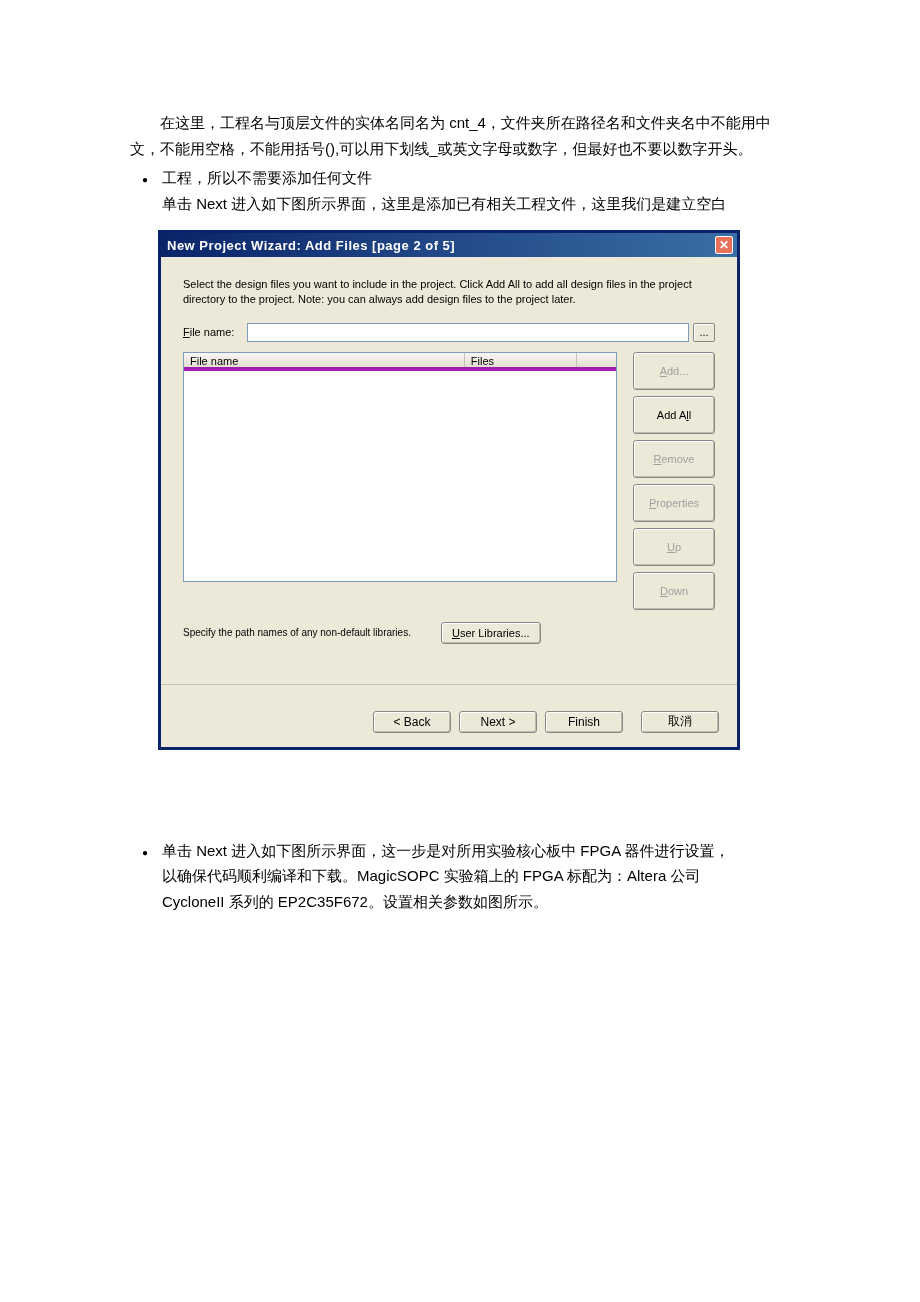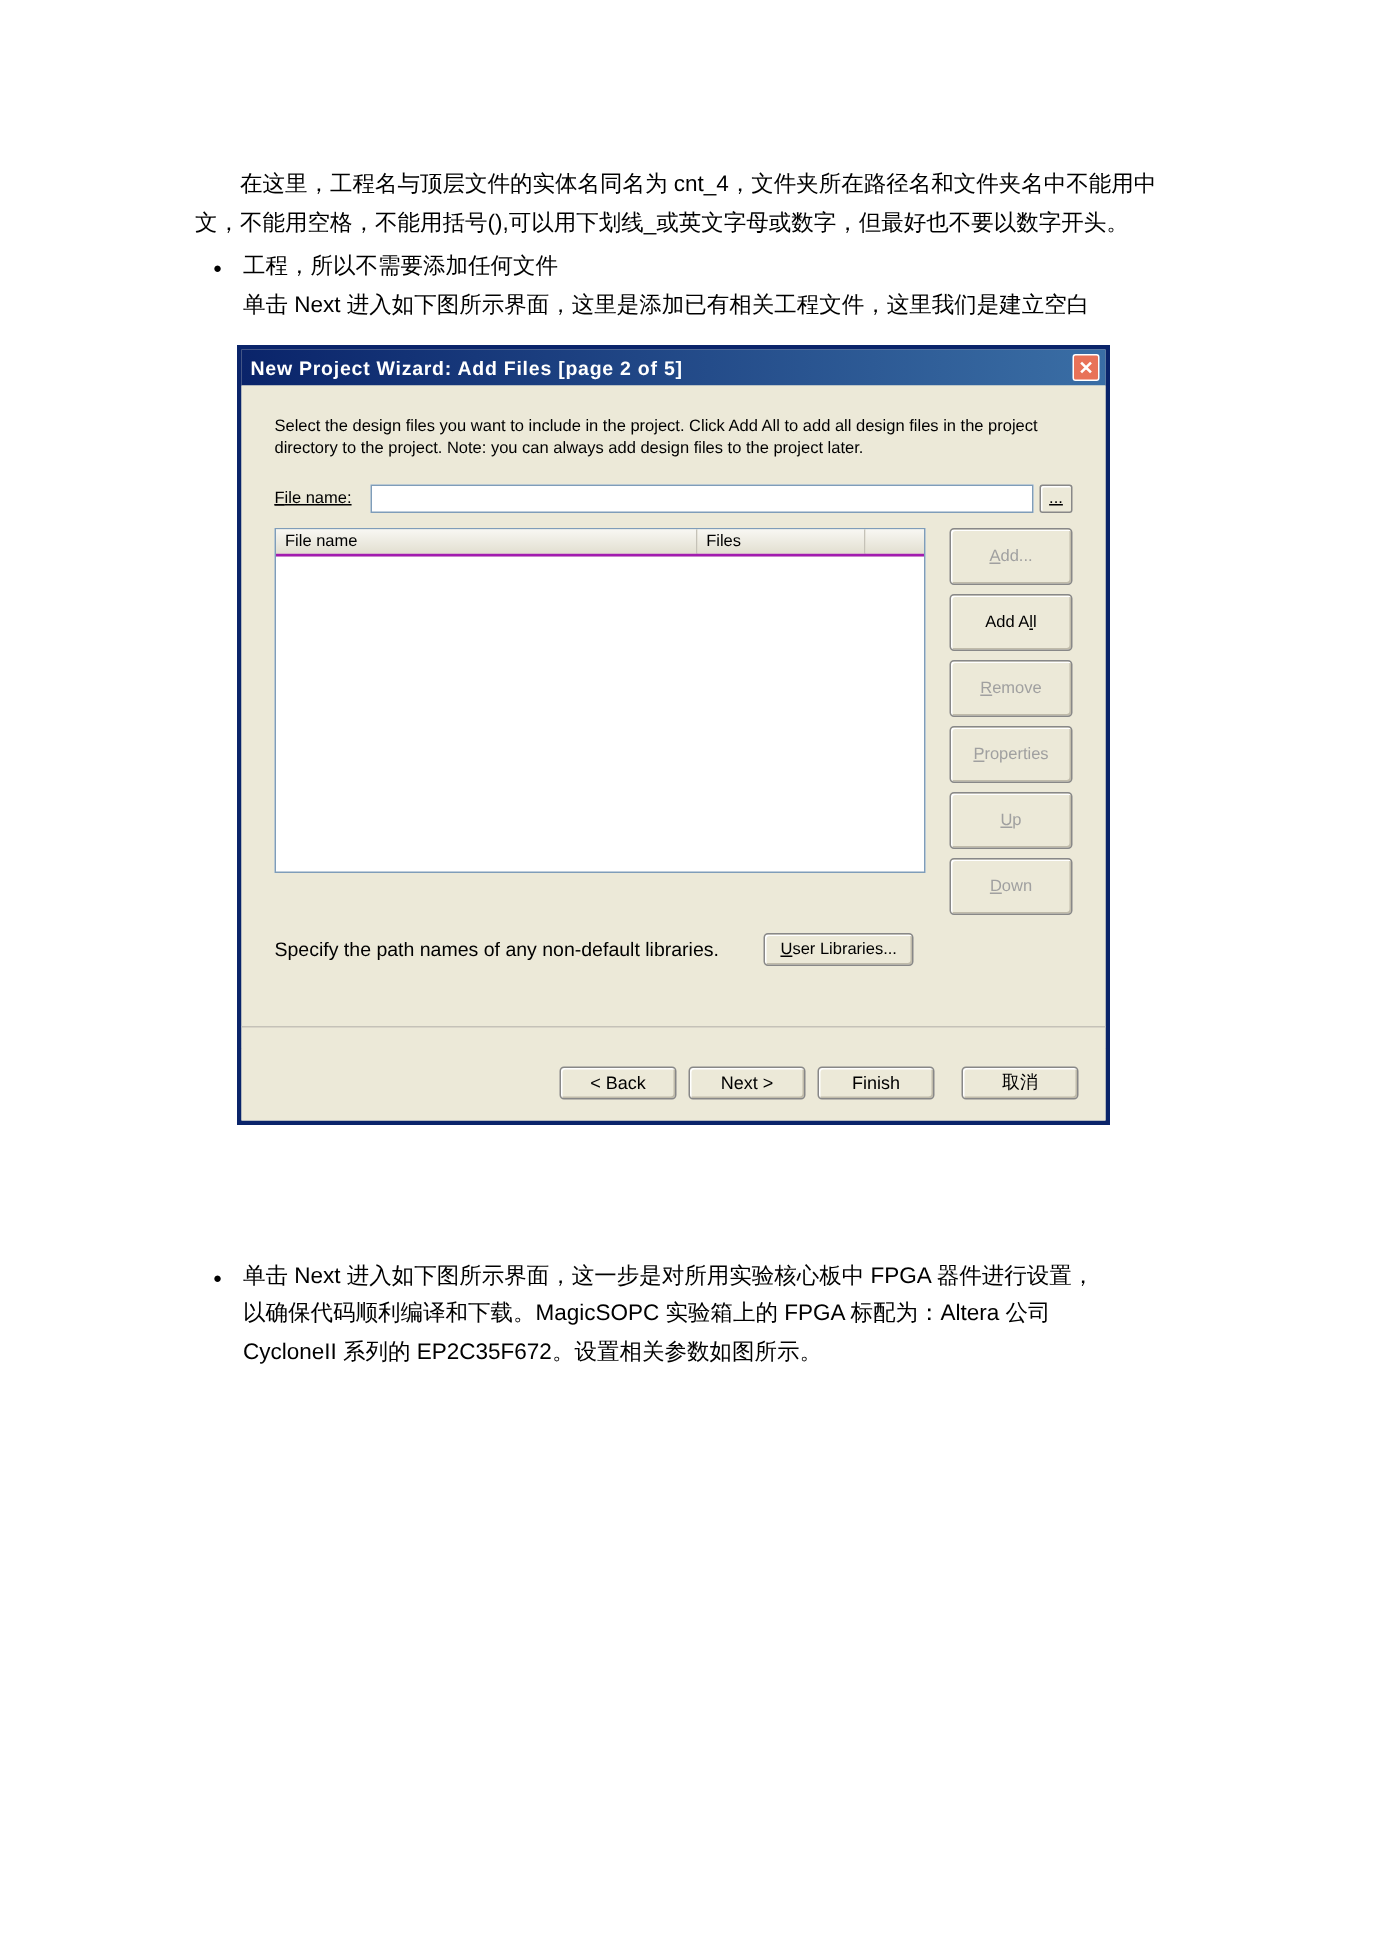--- a/index.html
+++ b/index.html
@@ -81,21 +81,20 @@
     .instructions {
       font-size: 11px;
       color: #000;
       line-height: 1.35;
       margin-bottom: 16px;
     }
     .filename-row {
       display: flex;
       align-items: center;
       margin-bottom: 10px;
-      text-decoration: underline;
     }
     .filename-label {
       width: 64px;
       font-size: 11px;
     }
     .filename-label .mn { text-decoration: underline; }
     .filename-input {
       flex: 1;
       height: 19px;
       border: 1px solid #7F9DB9;
@@ -121,21 +120,21 @@
     .file-table {
       flex: 1;
       background: #fff;
       border: 1px solid #7F9DB9;
       height: 230px;
       margin-right: 16px;
     }
     .table-head {
       display: flex;
       background: #ECE9D8;
-      border-bottom: 2px solid #a21caf;
+      border-bottom: 4px solid #a21caf;
       height: 18px;
       font-size: 11px;
     }
     .th {
       border-right: 1px solid #C5C2B8;
       padding: 2px 6px;
       background: linear-gradient(#F8F7F3, #E2DFD0);
     }
     .th:first-child { width: 65%; }
     .th:nth-child(2) { width: 26%; }
@@ -163,21 +162,21 @@
     .wiz-btn.disabled {
       color: #A0A0A0;
       cursor: default;
     }
     .wiz-btn .mn { text-decoration: underline; }
     .libraries-row {
       display: flex;
       align-items: center;
       margin-top: 12px;
     }
-    .libraries-text { font-size: 13px; }
+    .libraries-text { font-size: 10px; }
     .user-lib-btn {
       margin-left: 30px;
       height: 22px;
       padding: 0 10px;
       background: #ECE9D8;
       border: 1px solid #888;
       border-radius: 3px;
       box-shadow: inset 1px 1px 0 #fff, inset -1px -1px 0 #C0BBAA;
       font-size: 11px;
       cursor: pointer;

